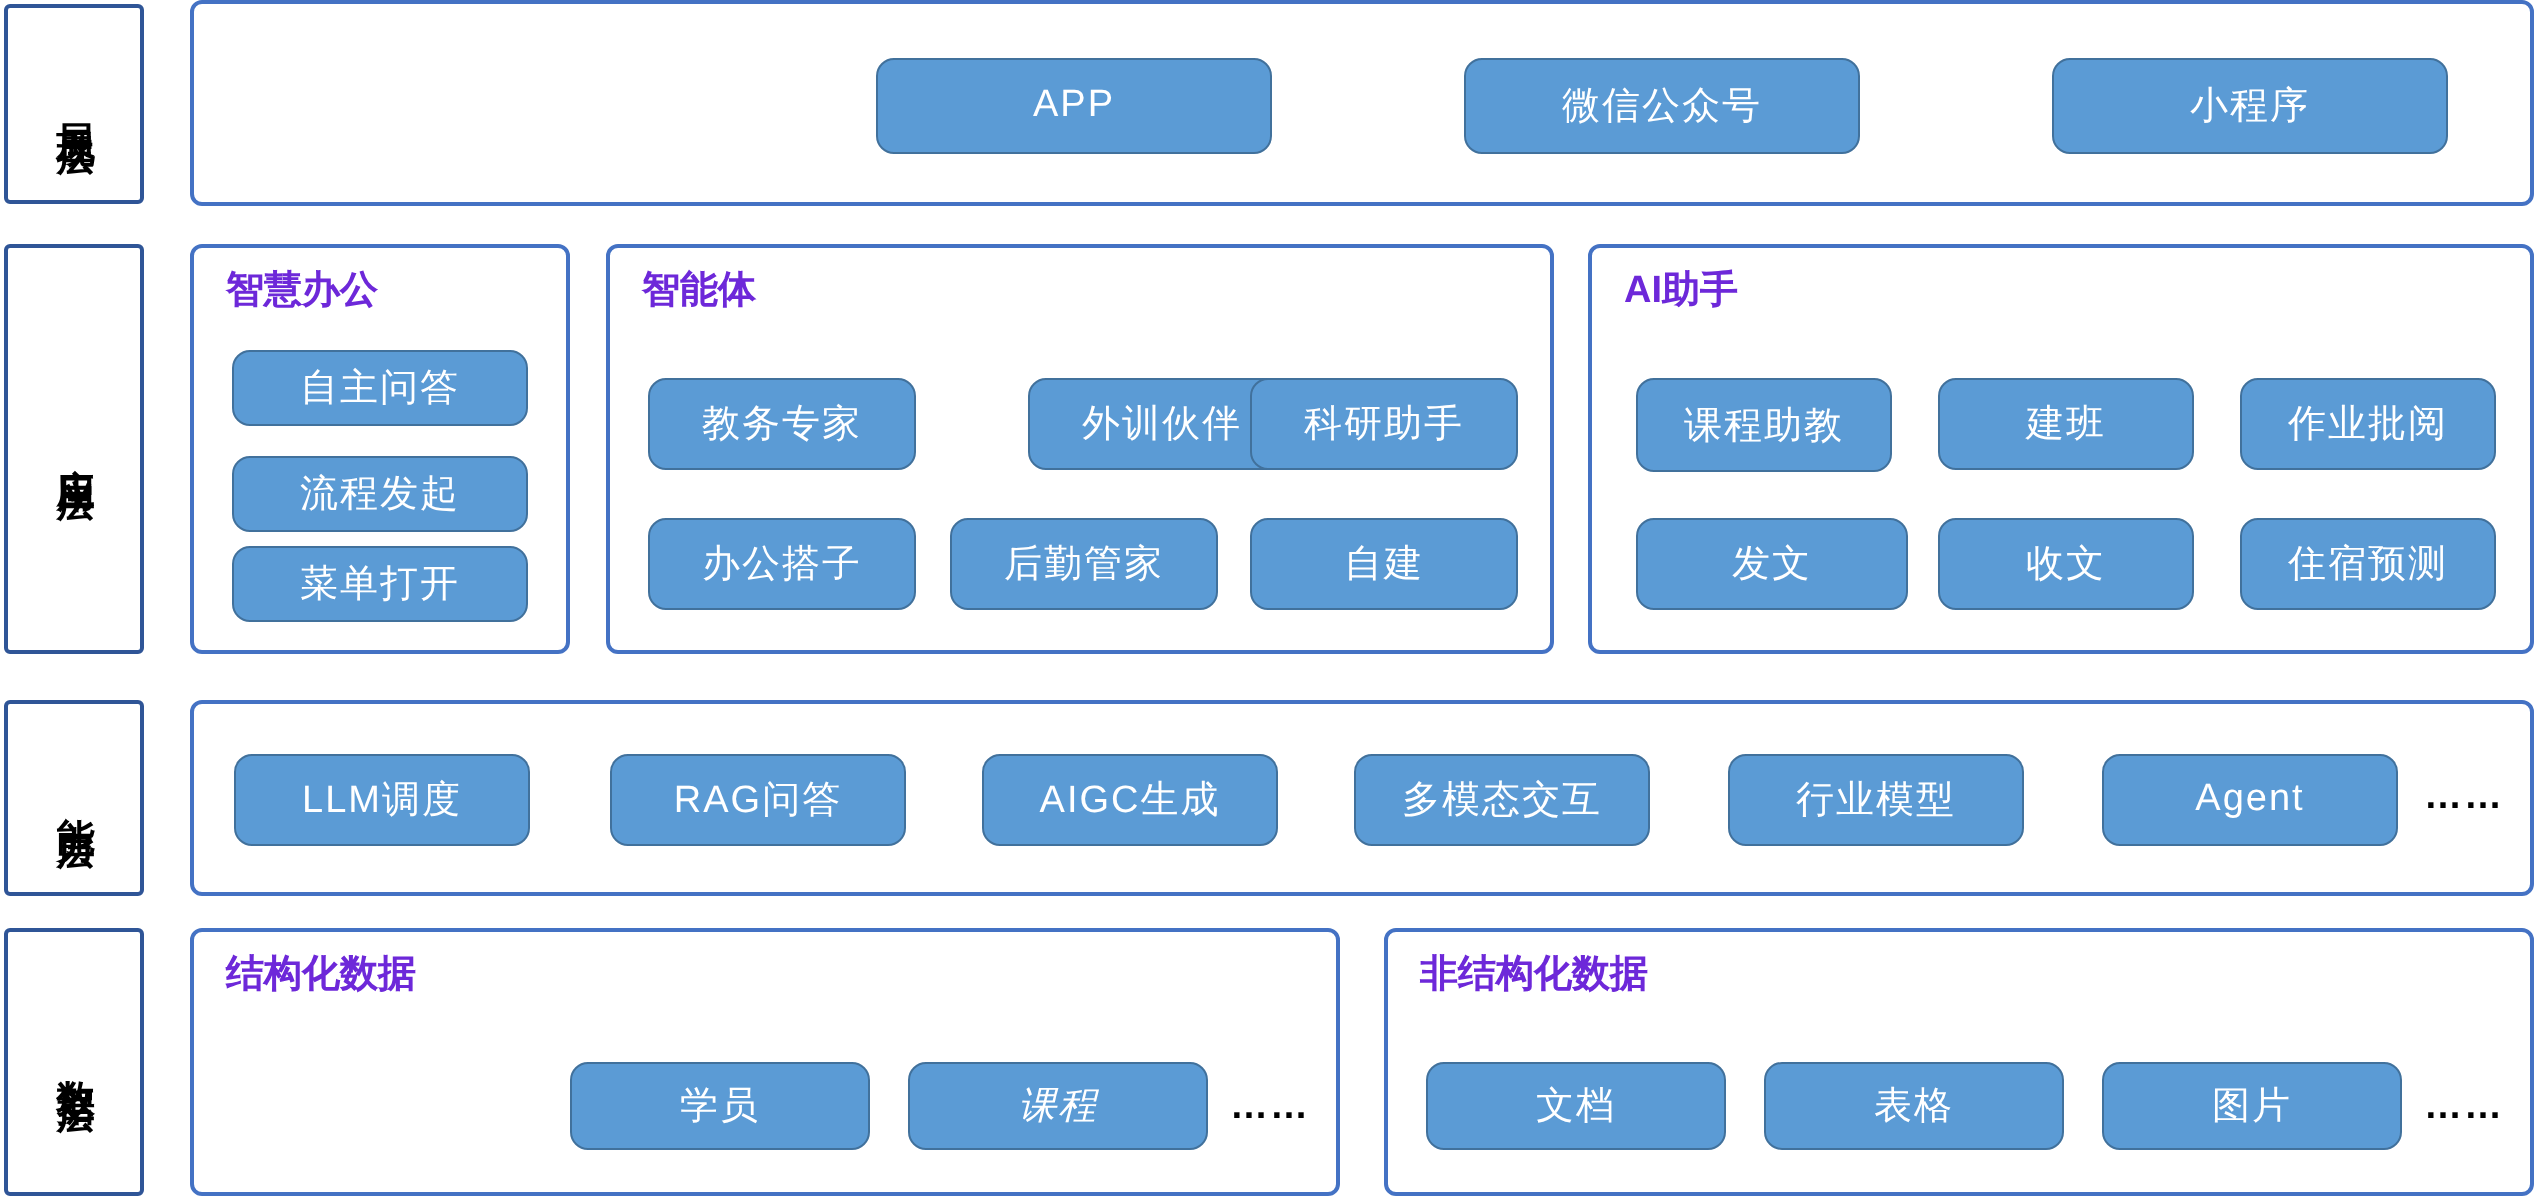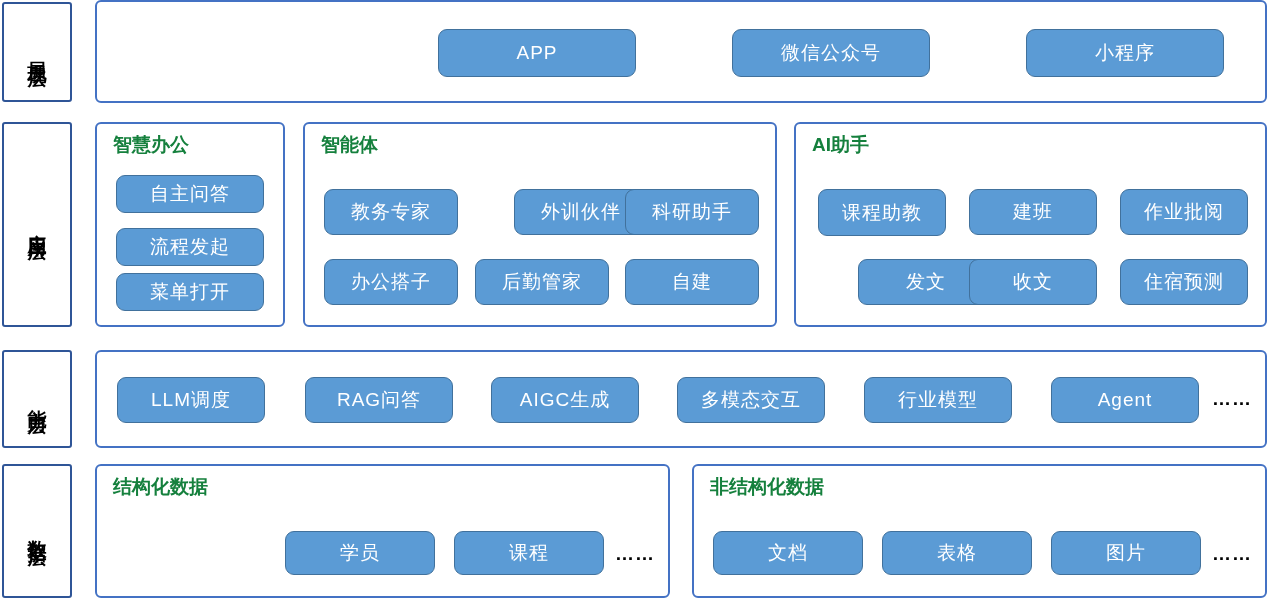--- a/index.html
+++ b/index.html
@@ -46,21 +46,21 @@
     border-radius:6px;
     box-sizing:border-box;
   }
 
   .panel-title{
     position:absolute;
     left:16px;
     top:8px;
     font-size:19px;
     font-weight:700;
-    color:#15803d;
+    color:#6d28d9;
     white-space:nowrap;
   }
 
   
   .pill{
     position:absolute;
     background:#5B9BD5;
     border:1px solid #41719C;
     border-radius:9px;
     display:flex;
@@ -117,21 +117,21 @@
     <div class="pill" style="left:19px;top:135px;width:134px;height:46px;">办公搭子</div>
     <div class="pill" style="left:170px;top:135px;width:134px;height:46px;">后勤管家</div>
     <div class="pill" style="left:320px;top:135px;width:134px;height:46px;">自建</div>
   </div>
 
   <div class="panel" style="left:794px;top:122px;width:473px;height:205px;">
     <div class="panel-title">AI助手</div>
     <div class="pill" style="left:22px;top:65px;width:128px;height:47px;">课程助教</div>
     <div class="pill" style="left:173px;top:65px;width:128px;height:46px;">建班</div>
     <div class="pill" style="left:324px;top:65px;width:128px;height:46px;">作业批阅</div>
-    <div class="pill" style="left:22px;top:135px;width:136px;height:46px;margin-left:40px;">发文</div>
+    <div class="pill" style="left:22px;top:135px;width:136px;height:46px;">发文</div>
     <div class="pill" style="left:173px;top:135px;width:128px;height:46px;">收文</div>
     <div class="pill" style="left:324px;top:135px;width:128px;height:46px;">住宿预测</div>
   </div>
 
   <div class="layer-label" style="top:350px;height:98px;width:70px;">
     <span class="layer-label-text">能力层</span>
   </div>
 
   <div class="panel" style="left:95px;top:350px;width:1172px;height:98px;padding-left:48px;">
     <div class="pill" style="left:20px;top:25px;width:148px;height:46px;">LLM调度</div>
@@ -143,21 +143,21 @@
     <div class="ellipsis" style="left:1115px;top:36px;">……</div>
   </div>
 
   <div class="layer-label" style="top:464px;height:134px;width:70px;">
     <span class="layer-label-text">数据层</span>
   </div>
 
   <div class="panel" style="left:95px;top:464px;width:575px;height:134px;">
     <div class="panel-title">结构化数据</div>
     <div class="pill" style="left:188px;top:65px;width:150px;height:44px;">学员</div>
-    <div class="pill" style="left:357px;top:65px;width:150px;height:44px;">课程</div>
+    <div class="pill" style="left:357px;top:65px;width:150px;height:44px;font-style:italic;">课程</div>
     <div class="ellipsis" style="left:518px;top:77px;">……</div>
   </div>
 
   <div class="panel" style="left:692px;top:464px;width:575px;height:134px;">
     <div class="panel-title">非结构化数据</div>
     <div class="pill" style="left:19px;top:65px;width:150px;height:44px;">文档</div>
     <div class="pill" style="left:188px;top:65px;width:150px;height:44px;">表格</div>
     <div class="pill" style="left:357px;top:65px;width:150px;height:44px;">图片</div>
     <div class="ellipsis" style="left:518px;top:77px;">……</div>
   </div>

